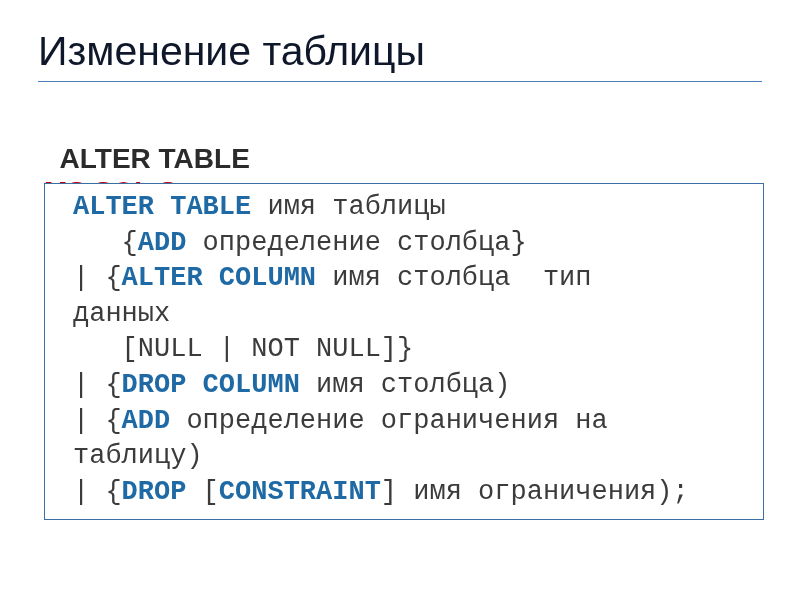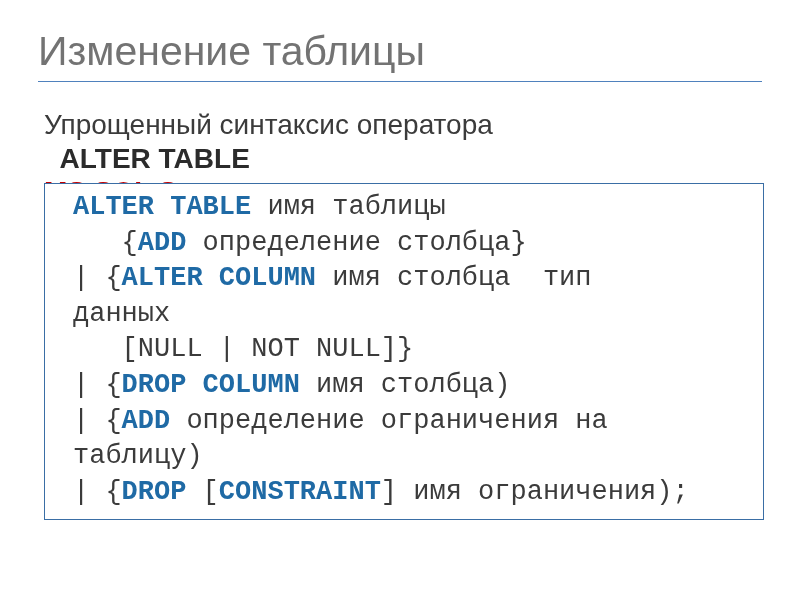--- a/index.html
+++ b/index.html
@@ -5,21 +5,21 @@
   * { margin: 0; padding: 0; box-sizing: border-box; }
   body {
     width: 800px;
     height: 600px;
     background: #ffffff;
     font-family: Arial, Helvetica, sans-serif;
     padding: 28px 38px 0 38px;
     overflow: hidden;
   }
   .title {
-    color: #737373;
+    color: #0f172a;
     font-size: 41px;
     font-weight: 400;
     padding-bottom: 6px;
     border-bottom: 1.5px solid #4f81bd;
     margin-bottom: 26px;
   }
   .intro {
     color: #3b3b3b;
     font-size: 28px;
     line-height: 1.2;
@@ -57,21 +57,21 @@
     white-space: pre;
   }
   .code .kw { color: #1f6aa5; font-weight: 700; }
 </style>
 </head>
 <body>
 
 <h1 class="title">Изменение таблицы</h1>
 
 <div class="intro">
-  <span>Упрощенный синтаксис оператора</span><br>
+  <br>
   &nbsp;&nbsp;<span class="kw">ALTER TABLE</span>
 </div>
 
 <div class="hidden-line">MS SQL Server:</div>
 
 <div class="codebox">
 <div class="code"><span class="kw">ALTER TABLE</span><span> имя таблицы</span>
 <span>   {</span><span class="kw">ADD</span><span> определение столбца}</span>
 <span>| {</span><span class="kw">ALTER COLUMN</span><span> имя столбца  тип</span>
 <span>данных</span>

